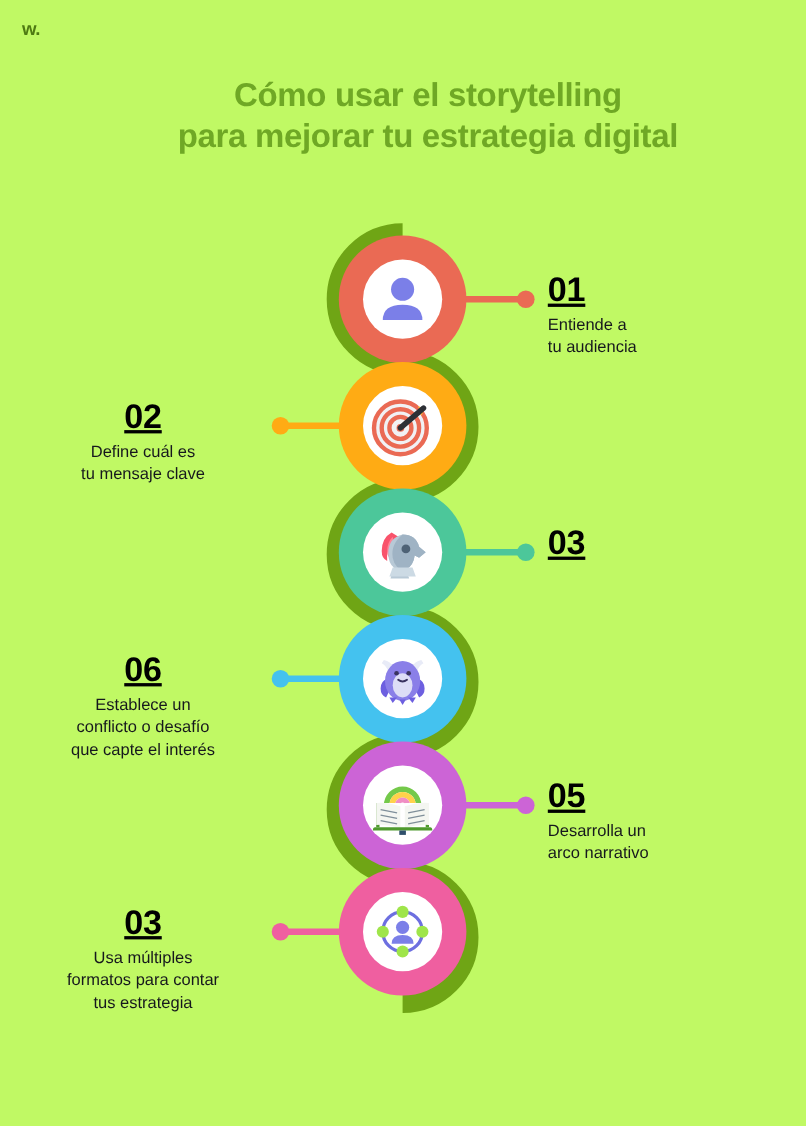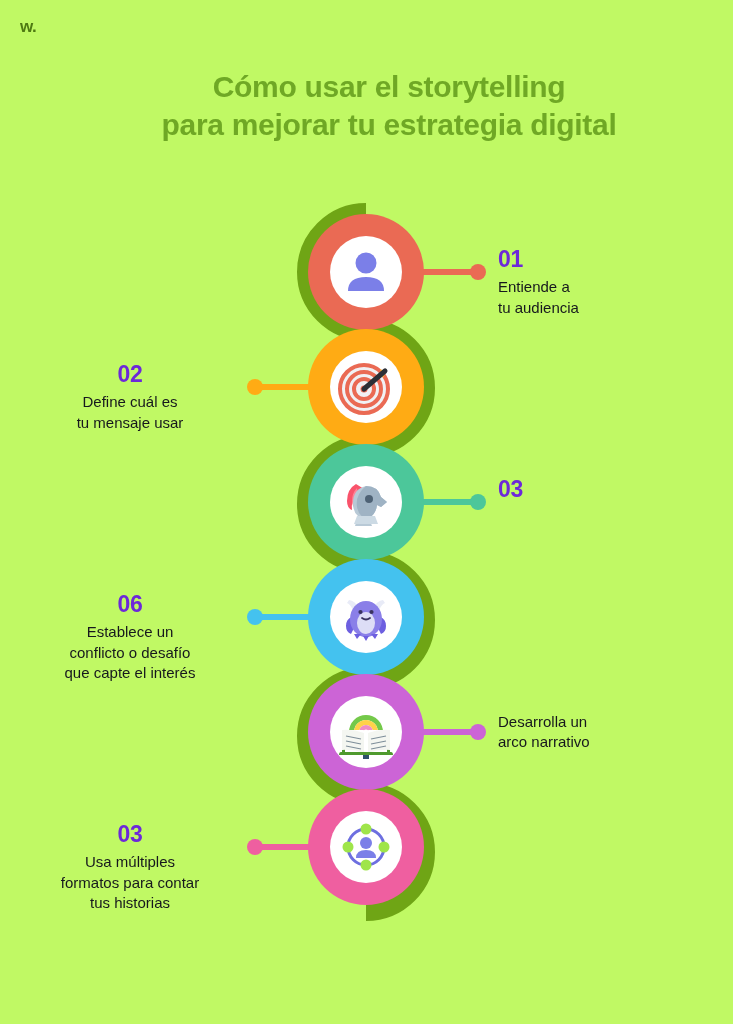--- a/index.html
+++ b/index.html
@@ -117,26 +117,27 @@
 
   
   .textblock {
     position: absolute;
     z-index: 6;
   }
   .step.right .textblock { left: 498px; top: -25px; text-align: left; width: 215px; }
   .step.left  .textblock { right: 488px; top: -25px; text-align: center; width: 230px; }
 
   .num {
-    font-size: 23px;
+    font-size: 31px;
     font-weight: 700;
-    color: #6d28d9;
+    color: #000000;
     letter-spacing: -0.2px;
     line-height: 1.1;
     display: block;
+    text-decoration: underline;
   }
   .desc {
     margin-top: 5px;
     font-size: 15px;
     font-weight: 400;
     color: #16181d;
     line-height: 1.35;
     display: block;
     white-space: pre-line;
   }
@@ -195,21 +196,21 @@
       <circle cx="29" cy="33" r="10" fill="none" stroke="#ea6a54" stroke-width="4"></circle>
       <circle cx="29" cy="33" r="3.5" fill="#ea6a54"></circle>
       <path d="M45 13 l6 3 l-3 6 z" fill="#ffc233"></path>
       <line x1="29" y1="33" x2="50" y2="15" stroke="#2c2f36" stroke-width="5" stroke-linecap="round"></line>
     </svg>
           </div>
         </div>
         <div class="textblock">
           <span class="num">02</span>
           <span class="desc">Define cuál es
-tu mensaje usar</span>
+tu mensaje clave</span>
         </div>
       </div>
       <div class="step right" style="top: 502px;">
         <div class="connector" style="background: rgb(76, 199, 154);">
           <span class="dot" style="background: rgb(76, 199, 154);"></span>
         </div>
         <div class="node" style="background: rgb(76, 199, 154);">
           <div class="node-inner">
     <svg width="60" height="60" viewBox="0 0 60 60">
       <path d="M20 12 q-9 5 -9 17 q0 7 5 9 q-1 -9 4 -15 q4 -5 8 -6 z" fill="#f9536b"></path>
@@ -276,20 +277,21 @@
         <line x1="50" y1="34" x2="35" y2="37"></line>
         <line x1="50" y1="39" x2="35" y2="42"></line>
         <line x1="50" y1="44" x2="35" y2="47"></line>
       </g>
       <path d="M5 50 h50 q2 0 2 3 h-54 q0 -3 2 -3 z" fill="#4f9a2e"></path>
       <rect x="27" y="53" width="6" height="4" fill="#2f4f6b"></rect>
     </svg>
           </div>
         </div>
         <div class="textblock">
+          <span class="num">05</span>
           <span class="desc">Desarrolla un
 arco narrativo</span>
         </div>
       </div>
       <div class="step left" style="top: 847px;">
         <div class="connector" style="background: rgb(239, 95, 160);">
           <span class="dot" style="background: rgb(239, 95, 160);"></span>
         </div>
         <div class="node" style="background: rgb(239, 95, 160);">
           <div class="node-inner">
@@ -301,18 +303,18 @@
       <circle cx="48" cy="30" r="5.5" fill="#9fe54a"></circle>
       <circle cx="30" cy="26" r="6" fill="#7b7fe8"></circle>
       <path d="M20 41 q0 -8 10 -8 q10 0 10 8 z" fill="#7b7fe8"></path>
     </svg>
           </div>
         </div>
         <div class="textblock">
           <span class="num">03</span>
           <span class="desc">Usa múltiples
 formatos para contar
-tus historias</span>
+tus estrategia</span>
         </div>
       </div>
     </div>
 
 </div>
 
 </body></html>

